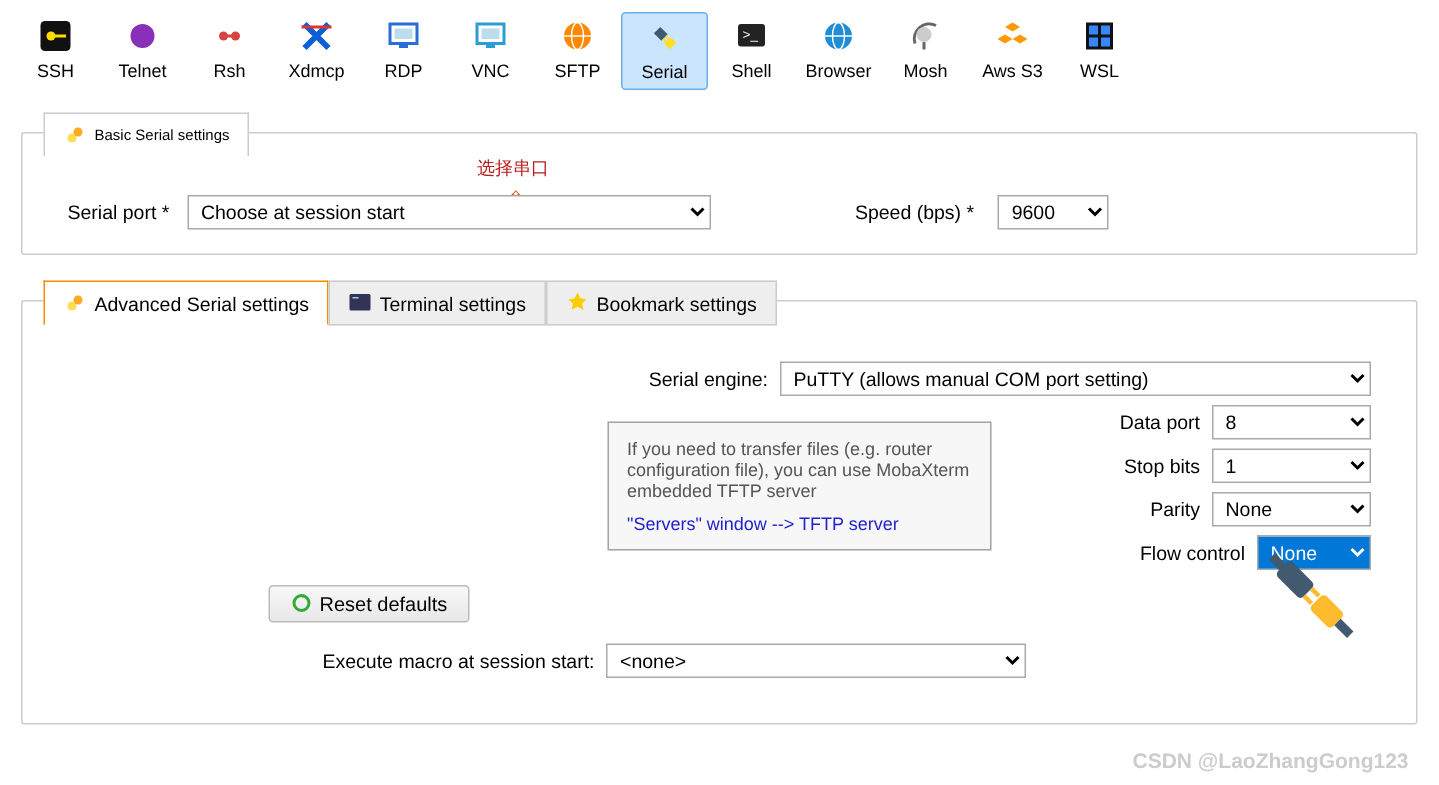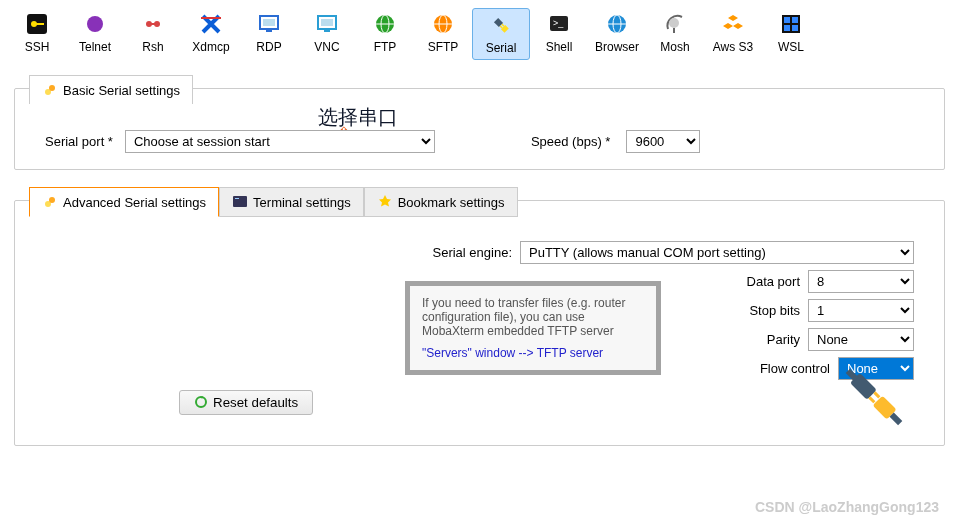--- a/index.html
+++ b/index.html
@@ -1,45 +1,45 @@
 <!DOCTYPE html>
 <html><head>
 <meta charset="utf-8">
 <style>
 * { box-sizing: border-box; margin: 0; padding: 0; }
 body { font-family: Arial, sans-serif; font-size: 13px; background: #fff; color: #000; width: 959px; height: 523px; position: relative; }
 .toolbar { display: flex; gap: 0; padding: 8px 8px 4px; }
 .tool-item { text-align: center; font-size: 12px; cursor: pointer; padding: 4px 6px; border-radius: 3px; min-width: 58px; }
 .tool-item.selected { background: #cce5ff; border: 1px solid #6ab0e8; }
 .tool-icon { width: 24px; height: 24px; margin: 0 auto 4px; display: flex; align-items: center; justify-content: center; }
-.hint-cn { color: #0f172a; font-size: 20px; position: absolute; top: 104px; left: 318px; }
+.hint-cn { color: #b91c1c; font-size: 12px; position: absolute; top: 104px; left: 318px; }
 .hint-arrow { color: #e85c1a; position: absolute; top: 124px; left: 338px; font-size: 14px; }
 .panel { border: 1px solid #ccc; margin: 8px 14px; border-radius: 2px; }
 .panel-basic { margin-top: 24px; position: relative; }
-.tab-header { display: inline-flex; align-items: center; background: #fff; border: 1px solid #ccc; border-bottom: none; padding: 6px 12px; position: relative; top: -14px; left: 14px; font-size: 13px; }
+.tab-header { display: inline-flex; align-items: center; background: #fff; border: 1px solid #ccc; border-bottom: none; padding: 6px 12px; position: relative; top: -14px; left: 14px; font-size: 10px; }
 .panel-body { padding: 12px 30px 16px; display: flex; align-items: center; gap: 8px; }
 .field-label { margin-right: 4px; }
 select { font-family: Arial; font-size: 13px; padding: 2px 4px; border: 1px solid #aaa; background: #fff; }
-.sel-port { width: 310px; }
+.sel-port { width: 349px; }
 .sel-speed { width: 74px; margin-left: 4px; }
 .spacer { width: 80px; display: inline-block; }
 .panel-advanced { margin-top: 30px; position: relative; padding-bottom: 20px; }
 .tabs-row { display: flex; position: relative; top: -14px; left: 14px; }
 .sub-tab { display: inline-flex; align-items: center; border: 1px solid #ccc; background: #eee; padding: 6px 12px; font-size: 13px; cursor: pointer; }
 .sub-tab.active { background: #fff; border: 1px solid #ff8800; border-bottom: 1px solid #fff; }
 .sub-tab .icon-sm { width: 16px; height: 16px; margin-right: 5px; }
 .adv-body { padding: 10px 30px 10px 50px; position: relative; }
 .row { display: flex; align-items: center; margin-bottom: 6px; justify-content: flex-end; }
 .label-col { width: 150px; text-align: right; padding-right: 8px; }
 .sel-engine { width: 394px; }
 .sel-sm { width: 106px; }
 .sel-fc { width: 76px; background: #0078d7; color: #fff; }
 .btn-reset { display: inline-flex; align-items: flex-start; background: linear-gradient(#f8f8f8,#e8e8e8); border: 1px solid #bbb; border-radius: 3px; padding: 4px 14px; cursor: pointer; margin-left: 114px; margin-top: 4px; }
 .btn-reset .ric { width: 14px; height: 14px; margin-right: 5px; }
-.info-box { position: absolute; left: 390px; top: 50px; width: 256px; border: 5px solid #a3a3a3; background: #f7f7f7; padding: 10px 12px; font-size: 12px; color: #555; }
+.info-box { position: absolute; left: 390px; top: 50px; width: 256px; border: 1px solid #a3a3a3; background: #f7f7f7; padding: 10px 12px; font-size: 12px; color: #555; }
 .info-box .link { color: #2222cc; margin-top: 8px; display: block; }
 .macro-row { display: flex; align-items: center; margin-top: 14px; margin-left: 150px; }
 .macro-row select { width: 280px; margin-left: 8px; }
 .plug-icon { position: absolute; right: 40px; top: 352px; width: 90px; height: 90px; }
 .watermark { position: absolute; right: 20px; bottom: 8px; color: #ccc; font-size: 14px; font-weight: bold; }
 svg { display: block; }
 </style>
 </head>
 <body>
 
@@ -97,30 +97,20 @@
           <rect x="3" y="4" width="18" height="13" fill="none" stroke="#2a9ed4" stroke-width="2"></rect>
           <rect x="6" y="7" width="12" height="7" fill="#bde"></rect>
           <rect x="9" y="18" width="6" height="2" fill="#2a9ed4"></rect>
         </svg>
       </div>
       <div>VNC</div>
     </div>
     <div class="tool-item">
       <div class="tool-icon">
         <svg width="24" height="24">
-          <circle cx="12" cy="12" r="9" fill="#2aa12a"></circle>
-          <ellipse cx="12" cy="12" rx="4" ry="9" fill="none" stroke="#fff"></ellipse>
-          <line x1="3" y1="12" x2="21" y2="12" stroke="#fff"></line>
-        </svg>
-      </div>
-      <div>FTP</div>
-    </div>
-    <div class="tool-item">
-      <div class="tool-icon">
-        <svg width="24" height="24">
           <circle cx="12" cy="12" r="9" fill="#ff8800"></circle>
           <ellipse cx="12" cy="12" rx="4" ry="9" fill="none" stroke="#fff"></ellipse>
           <line x1="3" y1="12" x2="21" y2="12" stroke="#fff"></line>
         </svg>
       </div>
       <div>SFTP</div>
     </div>
     <div class="tool-item selected">
       <div class="tool-icon">
         <svg width="24" height="24">
@@ -251,20 +241,24 @@
     <button class="btn-reset">
       <svg class="ric">
           <circle cx="7" cy="7" r="5" fill="none" stroke="#3a3" stroke-width="2"></circle>
           <path d="M7 2l2-1-1 3z" fill="#3a3"></path>
         </svg>
       <span>Reset defaults</span>
     </button>
     <div class="info-box">
       <span>If you need to transfer files (e.g. router configuration file), you can use MobaXterm embedded TFTP server</span>
       <span class="link">"Servers" window  --&gt;  TFTP server</span>
+    </div>
+    <div class="macro-row">
+      <span>Execute macro at session start:</span>
+      <select><option>&lt;none&gt;</option></select>
     </div>
   </div>
 </div>
 
 <svg class="plug-icon" viewBox="0 0 90 90">
   <g transform="rotate(45 45 45)">
     <rect x="18" y="38" width="24" height="14" rx="3" fill="#425a70"></rect>
     <rect x="8" y="42" width="12" height="6" fill="#425a70"></rect>
     <rect x="42" y="40" width="7" height="3" fill="#fdbb2d"></rect>
     <rect x="42" y="47" width="7" height="3" fill="#fdbb2d"></rect>

